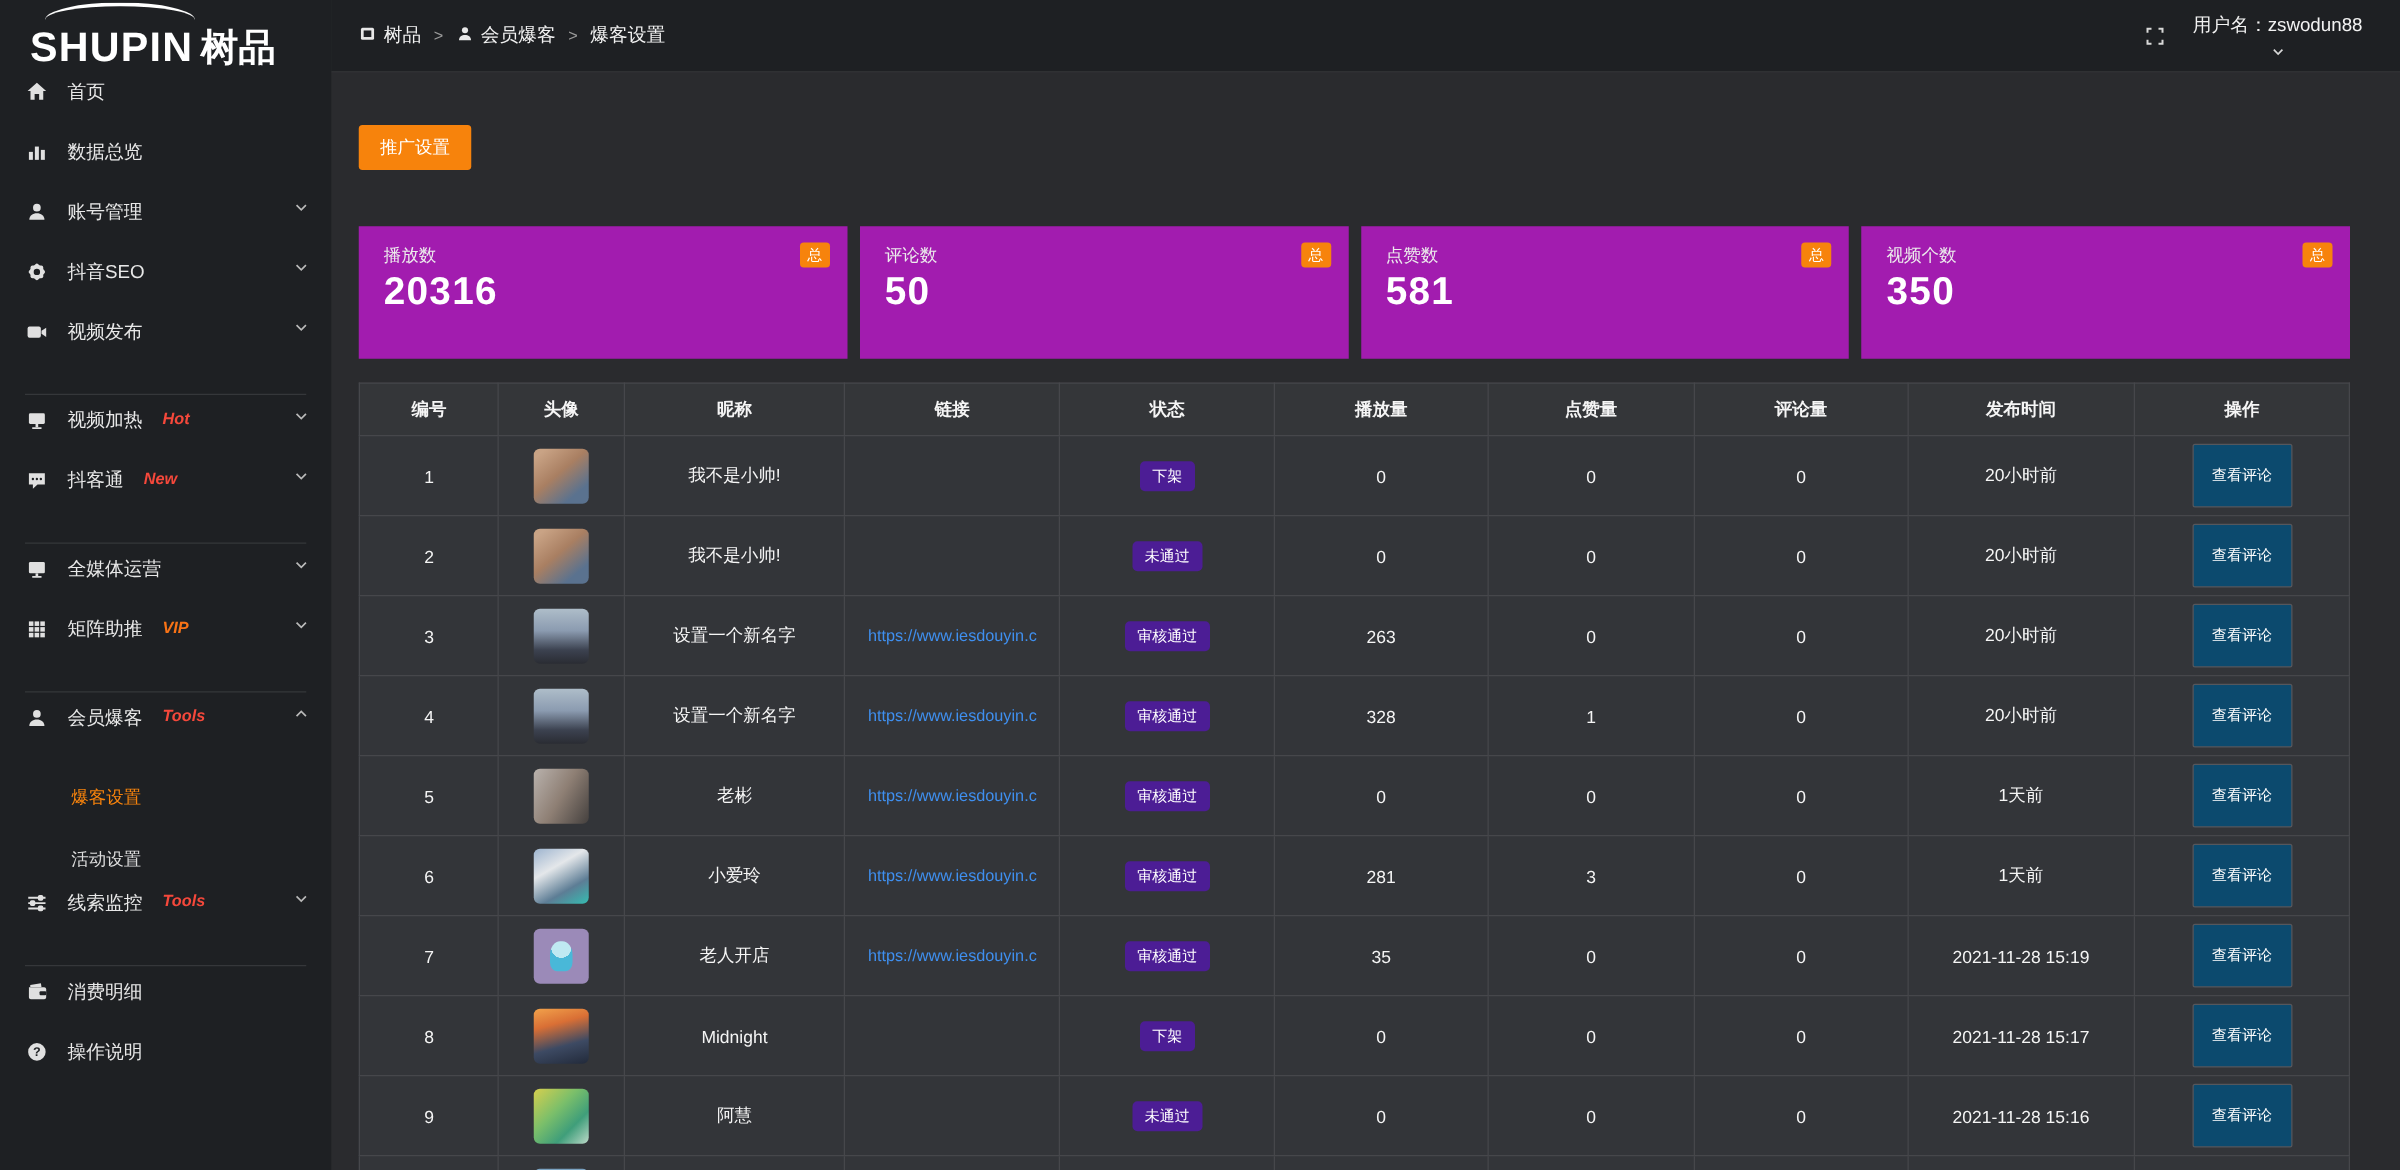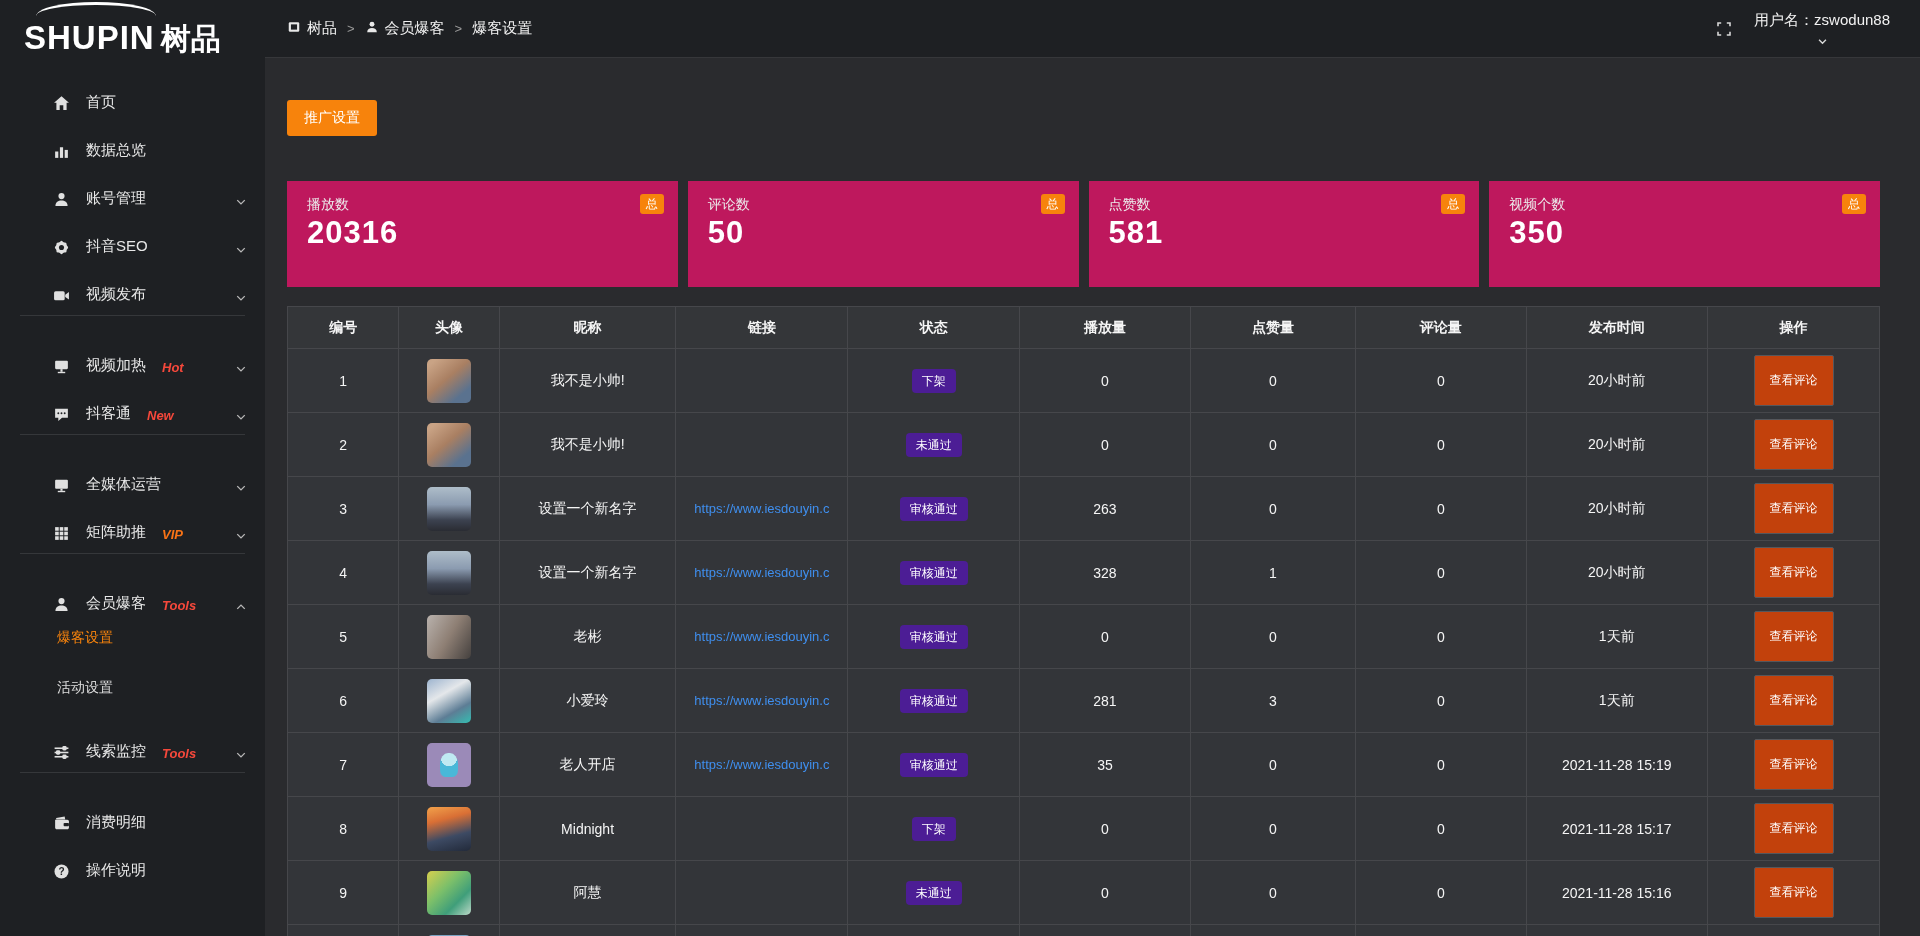--- a/index.html
+++ b/index.html
@@ -6,21 +6,21 @@
   html,body { width:1920px; height:936px; overflow:hidden; }
   body { font-family:"Liberation Sans","DejaVu Sans",sans-serif; background:#2a2b2e; color:#fff; display:flex; }
 
   
   .sidebar { width:265px; flex-shrink:0; background:#1e2023; height:100%; overflow:hidden; }
   .logo { height:58px; display:flex; align-items:flex-end; padding:6px 0 4px 24px; position:relative; }
   .logo-en { font-size:33px; font-weight:bold; letter-spacing:1px; line-height:1; }
   .logo-cn { font-size:30px; font-weight:bold; margin-left:6px; line-height:1.05; }
   .logo-arc { position:absolute; left:36px; top:2px; width:120px; height:14px; border-top:3px solid #fff; border-radius:50% 50% 0 0 / 100% 100% 0 0; }
   .menu { padding-top:6px; }
-  .menu-item { height:48px; display:flex; align-items:flex-end; padding:0 18px 0 20px; cursor:pointer;margin-left:32px; }
+  .menu-item { height:48px; display:flex; align-items:flex-start; padding:0 18px 0 20px; cursor:pointer; }
   .mi-icon { width:18px; height:18px; display:inline-flex; align-items:center; justify-content:center; margin-right:16px; flex-shrink:0; }
   .mi-icon svg { width:17px; height:17px; }
   .mi-label { font-size:15px; color:#e8e8e8; }
   .mi-tag { font-size:13px; font-weight:bold; font-style:italic; margin-left:16px; }
   .tag-red { color:#f5483b;font-style:italic; } .tag-gold { color:#f97316; }
   .mi-chevron { margin-left:auto; display:flex; }
   .mi-chevron svg { width:12px; height:12px; }
   .menu-divider { border-top:1px solid #35373a; margin:11px 20px; }
   .sub-item { height:50px; display:flex; align-items:center; padding-left:57px; font-size:14px; color:#dcdcdc; cursor:pointer; }
   .sub-item.active { color:#f7830c; }
@@ -36,33 +36,33 @@
   .fs-btn { display:flex; cursor:pointer; }
   .fs-btn svg { width:16px; height:16px; }
   .user-box { display:flex; align-items:center; gap:6px; font-size:15px; color:#f2f2f2; cursor:pointer;flex-direction:column; }
   .user-box svg { width:11px; height:11px; }
 
   
   .content { flex:1; overflow:hidden; padding:0 40px 0 22px; }
   .promo-btn { margin-top:42px; display:inline-block; background:#f7830c; color:#fff; border:none; font-size:14px; font-family:inherit; padding:9px 17px; border-radius:3px; cursor:pointer; }
 
   .cards { display:flex; gap:10px; margin-top:45px; }
-  .card { flex:1; height:106px; background:#be185d; padding:15px 20px; position:relative; }
+  .card { flex:1; height:106px; background:#a21caf; padding:15px 20px; position:relative; }
   .card-label { font-size:14px; color:#ececec; }
   .card-value { font-size:31px; font-weight:600; margin-top:1px; letter-spacing:1px; }
   .card-badge { position:absolute; top:13px; right:14px; background:#f7830c; color:#fff; font-size:12px; padding:4px 6px; border-radius:3px; line-height:1; }
 
   .grid-table { width:100%; margin-top:19px; border-collapse:collapse; table-layout:fixed; background:#333539; }
   .grid-table th, .grid-table td { border:1px solid #46474b; text-align:center; vertical-align:middle; color:#f5f5f5; }
   .grid-table th { height:42px; background:#343639; font-size:14px; font-weight:bold; }
   .grid-table td { height:64px; font-size:14px; }
   .avatar { width:44px; height:44px; border-radius:5px; margin:0 auto; }
   .cell-link { color:#3f8fef; font-size:13px; text-decoration:none; display:block; white-space:nowrap; overflow:hidden; padding:0 8px; }
   .status-badge { display:inline-block; background:#4c1d95; color:#fff; font-size:12px; padding:6px 10px; border-radius:4px; line-height:1; cursor:pointer; }
-  .action-btn { background:#c2410c; border:1px solid #55575c; color:#fff; font-size:12px; font-family:inherit; padding:16px 15px; border-radius:2px; cursor:pointer; }
+  .action-btn { background:#0c4a6e; border:1px solid #55575c; color:#fff; font-size:12px; font-family:inherit; padding:16px 15px; border-radius:2px; cursor:pointer; }
   .cell-time { font-size:13px; }
 
   
   .av-boy-photo { background:linear-gradient(140deg,#c9a385 10%,#a97f62 45%,#5a728f 80%); }
   .av-sky-photo { background:linear-gradient(180deg,#aebdc9 0%,#8b9bb0 40%,#3c4250 75%,#2a2c33 100%); }
   .av-man-photo { background:linear-gradient(120deg,#b9b2ad 0%,#8e7f74 50%,#44403e 100%); }
   .av-woman-photo { background:linear-gradient(150deg,#9db4cf 0%,#e4e7ea 35%,#5d7d95 70%,#35bdb2 100%); }
   .av-purple-cartoon { background:#9b8ab8; position:relative; }
   .av-purple-cartoon::after { content:""; position:absolute; left:13px; top:10px; width:18px; height:24px; background:radial-gradient(circle at 50% 22%, #bfe9f2 0 38%, #49b8d8 39% 100%); border-radius:45% 45% 30% 30%; }
   .av-sunset-photo { background:linear-gradient(165deg,#f2a24b 0%,#d96f35 30%,#3d4a63 65%,#222a3a 100%); }

